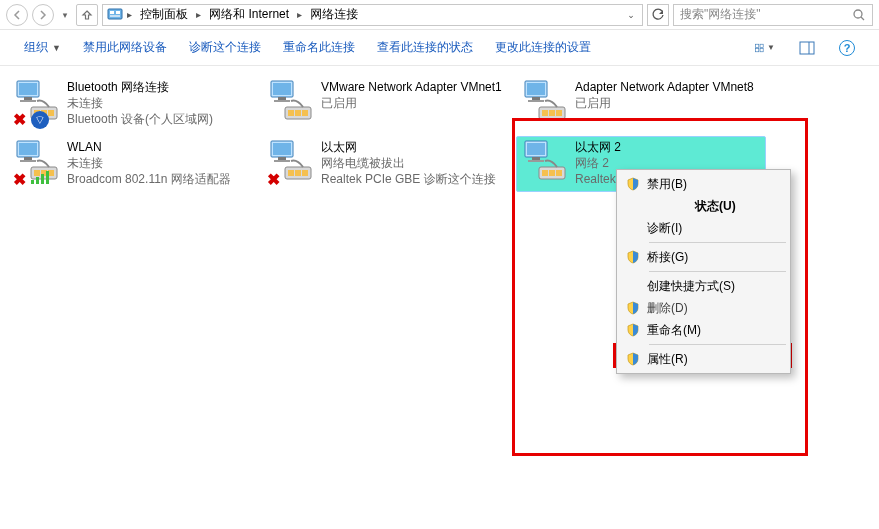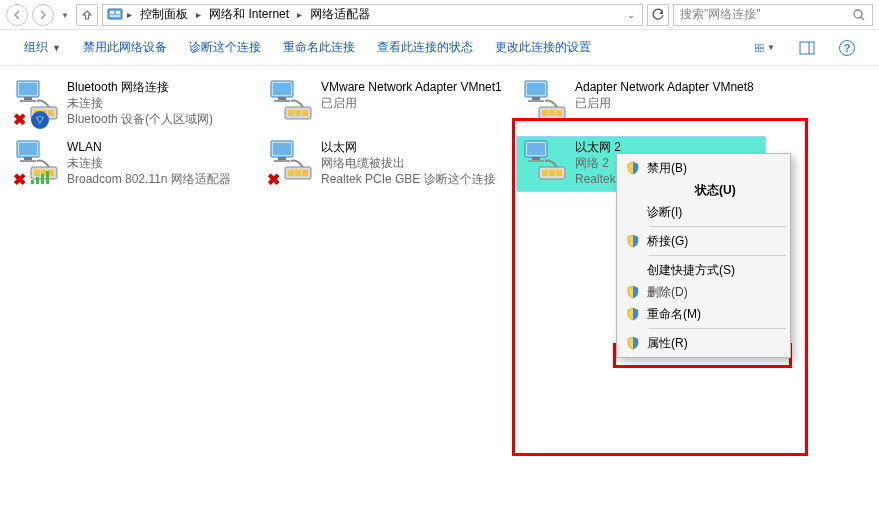--- a/index.html
+++ b/index.html
@@ -158,21 +158,21 @@
         <rect x="3" y="4" width="4" height="3" fill="#fff"></rect>
         <rect x="9" y="4" width="4" height="3" fill="#fff"></rect>
         <rect x="3" y="8" width="10" height="2" fill="#c7e0f4"></rect>
       </svg>
     </span>
     <span class="arrow">▸</span>
     <span class="seg">控制面板</span>
     <span class="arrow">▸</span>
     <span class="seg">网络和 Internet</span>
     <span class="arrow">▸</span>
-    <span class="seg">网络适配器</span>
+    <span class="seg">网络连接</span>
     <span style="flex:1"></span>
     <span class="right-dd">⌄</span>
   </div>
   <div class="refresh">
     <svg width="14" height="14" viewBox="0 0 14 14">
         <path d="M11 3 A5 5 0 1 0 12 7" fill="none" stroke="#555" stroke-width="1.3"></path>
         <path d="M12 2 L12 6 L8 6 Z" fill="#555"></path>
       </svg>
   </div>
   <div class="search">
@@ -278,21 +278,21 @@
           <div class="l1">以太网 2</div>
           <div class="l2">网络 2</div>
           <div class="l3">Realtek</div>
         </div>
       </div>
     </div>
 
   <div class="annot" style="left:512px; top:52px; width:296px; height:338px;"></div>
   <div class="annot" style="left:613px; top:277px; width:179px; height:25px;"></div>
 
-  <div class="ctx" id="ctx" style="left:616px; top:87px;">
+  <div class="ctx" id="ctx" style="left:616px; top:103px;">
       <div class="row">
         <div class="ic">
           <svg class="shield" viewBox="0 0 14 14">
             <use href="#shield-ic"></use>
           </svg>
         </div>
         <div class="lbl">禁用(B)</div>
       </div>
       <div class="row bold">
         <div class="ic"></div>

